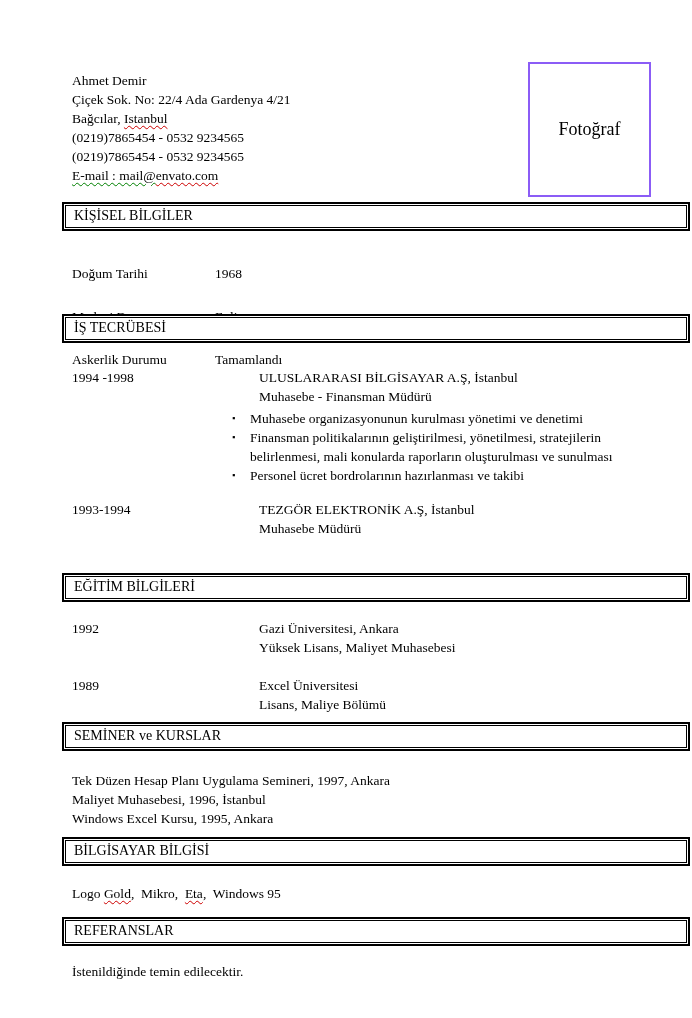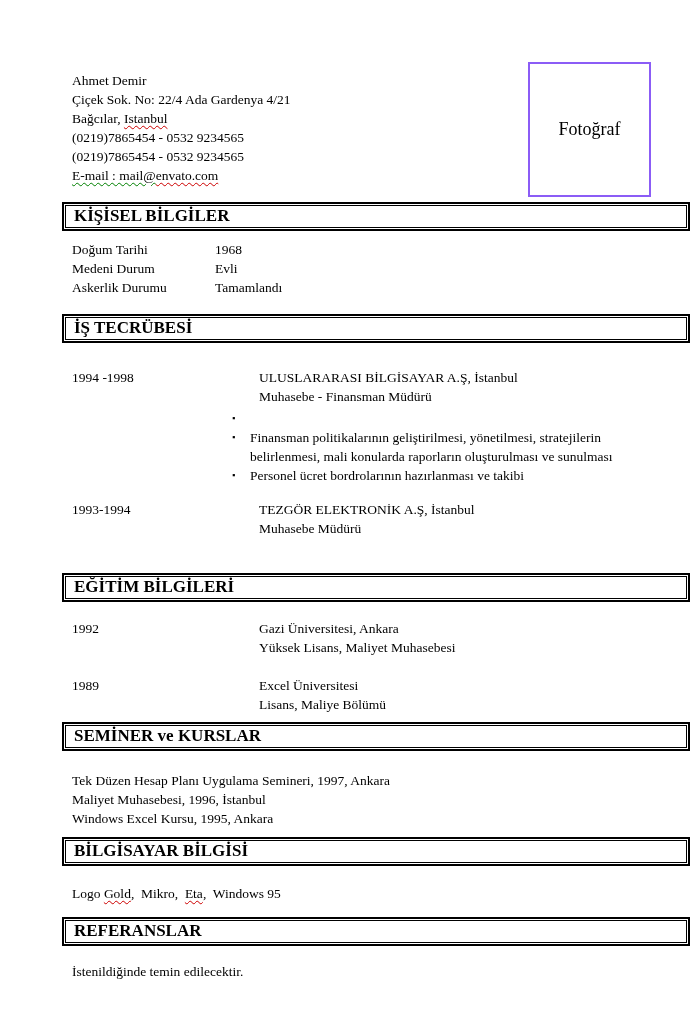--- a/index.html
+++ b/index.html
@@ -27,27 +27,26 @@
 
   .section-box {
     position: absolute; left: 62px; width: 622px;
     border: 2px solid #000;
     padding: 1px;
     background: #fff;
   }
   .section-box .inner {
     border: 1px solid #000;
     padding: 2px 6px 3px 8px;
-    font-size: 17px;
+    font-size: 14px;
     line-height: 16px;
-    font-weight: bold;
   }
 
   .kv-rows { position: absolute; left: 72px; }
-  .kv-row { display: flex; line-height: 19px; }
+  .kv-row { display: flex; line-height: 19px; margin-top: 24px; }
   .kv-label { width: 143px; flex: 0 0 143px; }
 
   .entry { position: absolute; left: 72px; display: flex; }
   .entry .period { width: 143px; flex: 0 0 143px; line-height: 19px; }
   .entry .detail { line-height: 19px; margin-left: 44px; }
 
   .bullets { position: absolute; left: 232px; width: 432px; }
   .bullet-item { display: flex; line-height: 19px; }
   .bullet-mark { width: 18px; flex: 0 0 18px; font-size: 9px; line-height: 19px; }
 
@@ -110,20 +109,21 @@
   <div class="entry" style="top:368px">
     <span class="period">1994 -1998</span>
     <span class="detail">
       <span class="line" style="display:block">ULUSLARARASI BİLGİSAYAR A.Ş, İstanbul</span>
       <span class="line" style="display:block">Muhasebe - Finansman Müdürü</span>
     </span>
   </div>
   <div class="bullets" style="top:409px">
     <div class="bullet-item">
       <span class="bullet-mark">▪</span>
+      <span>Muhasebe organizasyonunun kurulması yönetimi ve denetimi</span>
     </div>
     <div class="bullet-item">
       <span class="bullet-mark">▪</span>
       <span>Finansman politikalarının geliştirilmesi, yönetilmesi, stratejilerin belirlenmesi, mali konularda raporların oluşturulması ve sunulması</span>
     </div>
     <div class="bullet-item">
       <span class="bullet-mark">▪</span>
       <span>Personel ücret bordrolarının hazırlanması ve takibi</span>
     </div>
   </div>

